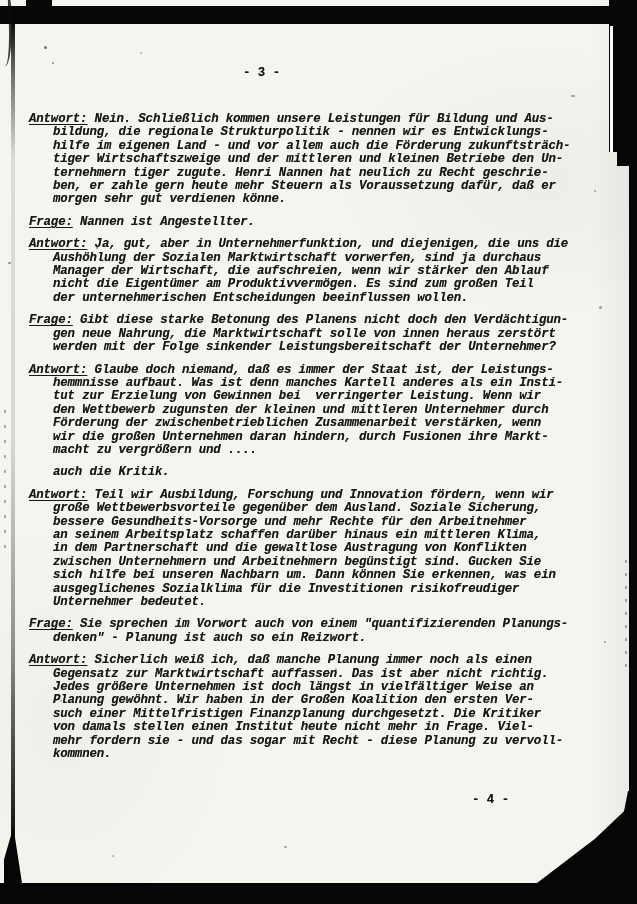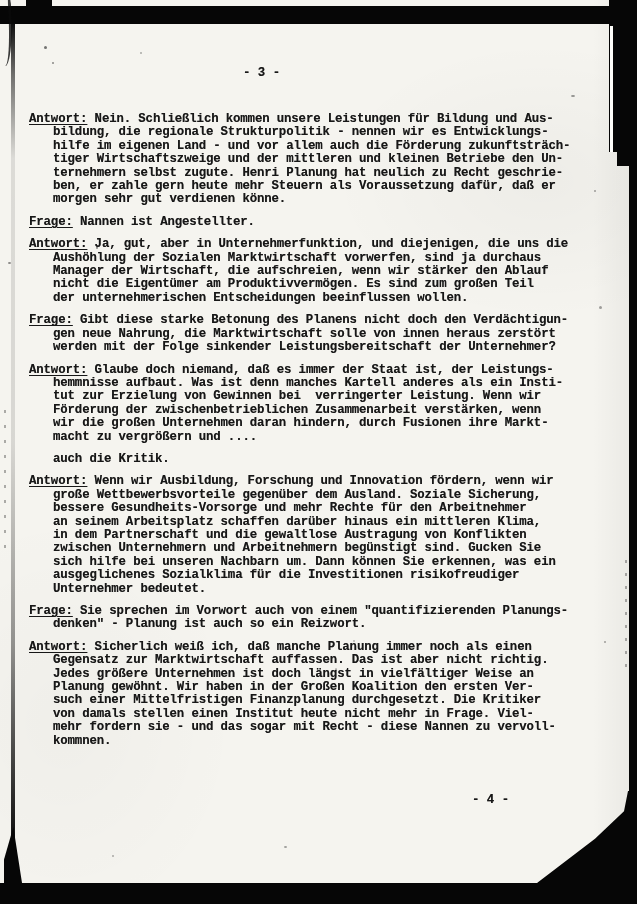--- a/index.html
+++ b/index.html
@@ -27,21 +27,21 @@
     text-shadow:0 0 0.5px rgba(0,0,0,0.55);
   }
   .pageno.top{left:243px;top:66px;}
   .pageno.bottom{left:472px;top:793px;}
   .doc-body{
     position:absolute;left:29px;top:113px;width:596px;
     font-size:12.4px;line-height:13.4px;font-weight:700;
     letter-spacing:-0.15px;
     text-shadow:0 0 0.5px rgba(0,0,0,0.5);
   }
-  .para{margin-top:9px;}
+  .para{margin-top:9px;font-style:italic;}
   .para:first-child{margin-top:0;}
   .line{white-space:pre;}
   .line.cont{padding-left:24px;}
   .label{
     text-decoration:underline;
     text-decoration-thickness:1.4px;
     text-underline-offset:2px;
   }
   
   .art{position:absolute;background:var(--black);}
@@ -88,21 +88,21 @@
 <div class="page">
 
   <div class="pageno top">- 3 -</div>
 
   <div class="doc-body" id="doc-body">
       <div class="para">
         <div class="line first"><span class="label">Antwort:</span> <span>Nein. Schließlich kommen unsere Leistungen für Bildung und Aus-</span></div>
         <div class="line cont">bildung, die regionale Strukturpolitik - nennen wir es Entwicklungs-</div>
         <div class="line cont">hilfe im eigenen Land - und vor allem auch die Förderung zukunftsträch-</div>
         <div class="line cont">tiger Wirtschaftszweige und der mittleren und kleinen Betriebe den Un-</div>
-        <div class="line cont">ternehmern selbst zugute. Henri Planung hat neulich zu Recht geschrie-</div>
+        <div class="line cont">ternehmern tiger zugute. Henri Nannen hat neulich zu Recht geschrie-</div>
         <div class="line cont">ben, er zahle gern heute mehr Steuern als Voraussetzung dafür, daß er</div>
         <div class="line cont">morgen sehr gut verdienen könne.</div>
       </div>
       <div class="para">
         <div class="line first"><span class="label">Frage:</span> <span>Nannen ist Angestellter.</span></div>
       </div>
       <div class="para">
         <div class="line first"><span class="label">Antwort:</span> <span>Ja, gut, aber in Unternehmerfunktion, und diejenigen, die uns die</span></div>
         <div class="line cont">Aushöhlung der Sozialen Marktwirtschaft vorwerfen, sind ja durchaus</div>
         <div class="line cont">Manager der Wirtschaft, die aufschreien, wenn wir stärker den Ablauf</div>
@@ -111,50 +111,51 @@
       </div>
       <div class="para">
         <div class="line first"><span class="label">Frage:</span> <span>Gibt diese starke Betonung des Planens nicht doch den Verdächtigun-</span></div>
         <div class="line cont">gen neue Nahrung, die Marktwirtschaft solle von innen heraus zerstört</div>
         <div class="line cont">werden mit der Folge sinkender Leistungsbereitschaft der Unternehmer?</div>
       </div>
       <div class="para">
         <div class="line first"><span class="label">Antwort:</span> <span>Glaube doch niemand, daß es immer der Staat ist, der Leistungs-</span></div>
         <div class="line cont">hemmnisse aufbaut. Was ist denn manches Kartell anderes als ein Insti-</div>
         <div class="line cont">tut zur Erzielung von Gewinnen bei  verringerter Leistung. Wenn wir</div>
+        <div class="line cont">den Wettbewerb zugunsten der kleinen und mittleren Unternehmer durch</div>
         <div class="line cont">Förderung der zwischenbetrieblichen Zusammenarbeit verstärken, wenn</div>
         <div class="line cont">wir die großen Unternehmen daran hindern, durch Fusionen ihre Markt-</div>
         <div class="line cont">macht zu vergrößern und ....</div>
       </div>
       <div class="para">
         <div class="line cont">auch die Kritik.</div>
       </div>
       <div class="para">
-        <div class="line first"><span class="label">Antwort:</span> <span>Wenn wir Ausbildung, Forschung und Innovation fördern, wenn wir</span></div>
+        <div class="line first"><span class="label">Antwort:</span> <span>Teil wir Ausbildung, Forschung und Innovation fördern, wenn wir</span></div>
         <div class="line cont">große Wettbewerbsvorteile gegenüber dem Ausland. Soziale Sicherung,</div>
         <div class="line cont">bessere Gesundheits-Vorsorge und mehr Rechte für den Arbeitnehmer</div>
         <div class="line cont">an seinem Arbeitsplatz schaffen darüber hinaus ein mittleren Klima,</div>
         <div class="line cont">in dem Partnerschaft und die gewaltlose Austragung von Konflikten</div>
         <div class="line cont">zwischen Unternehmern und Arbeitnehmern begünstigt sind. Gucken Sie</div>
         <div class="line cont">sich hilfe bei unseren Nachbarn um. Dann können Sie erkennen, was ein</div>
         <div class="line cont">ausgeglichenes Sozialklima für die Investitionen risikofreudiger</div>
         <div class="line cont">Unternehmer bedeutet.</div>
       </div>
       <div class="para">
         <div class="line first"><span class="label">Frage:</span> <span>Sie sprechen im Vorwort auch von einem "quantifizierenden Planungs-</span></div>
         <div class="line cont">denken" - Planung ist auch so ein Reizwort.</div>
       </div>
       <div class="para">
         <div class="line first"><span class="label">Antwort:</span> <span>Sicherlich weiß ich, daß manche Planung immer noch als einen</span></div>
         <div class="line cont">Gegensatz zur Marktwirtschaft auffassen. Das ist aber nicht richtig.</div>
         <div class="line cont">Jedes größere Unternehmen ist doch längst in vielfältiger Weise an</div>
         <div class="line cont">Planung gewöhnt. Wir haben in der Großen Koalition den ersten Ver-</div>
         <div class="line cont">such einer Mittelfristigen Finanzplanung durchgesetzt. Die Kritiker</div>
         <div class="line cont">von damals stellen einen Institut heute nicht mehr in Frage. Viel-</div>
-        <div class="line cont">mehr fordern sie - und das sogar mit Recht - diese Nannen zu vervoll-</div>
+        <div class="line cont">mehr fordern sie - und das sogar mit Recht - diese Planung zu vervoll-</div>
         <div class="line cont">kommnen.</div>
       </div>
     </div>
 
   <div class="pageno bottom">- 4 -</div>
 
   <div class="art art-top-bar"></div>
   <div class="art art-top-bar-notch"></div>
   <div class="art art-top-right"></div>
   <div class="art art-top-right-step"></div>

